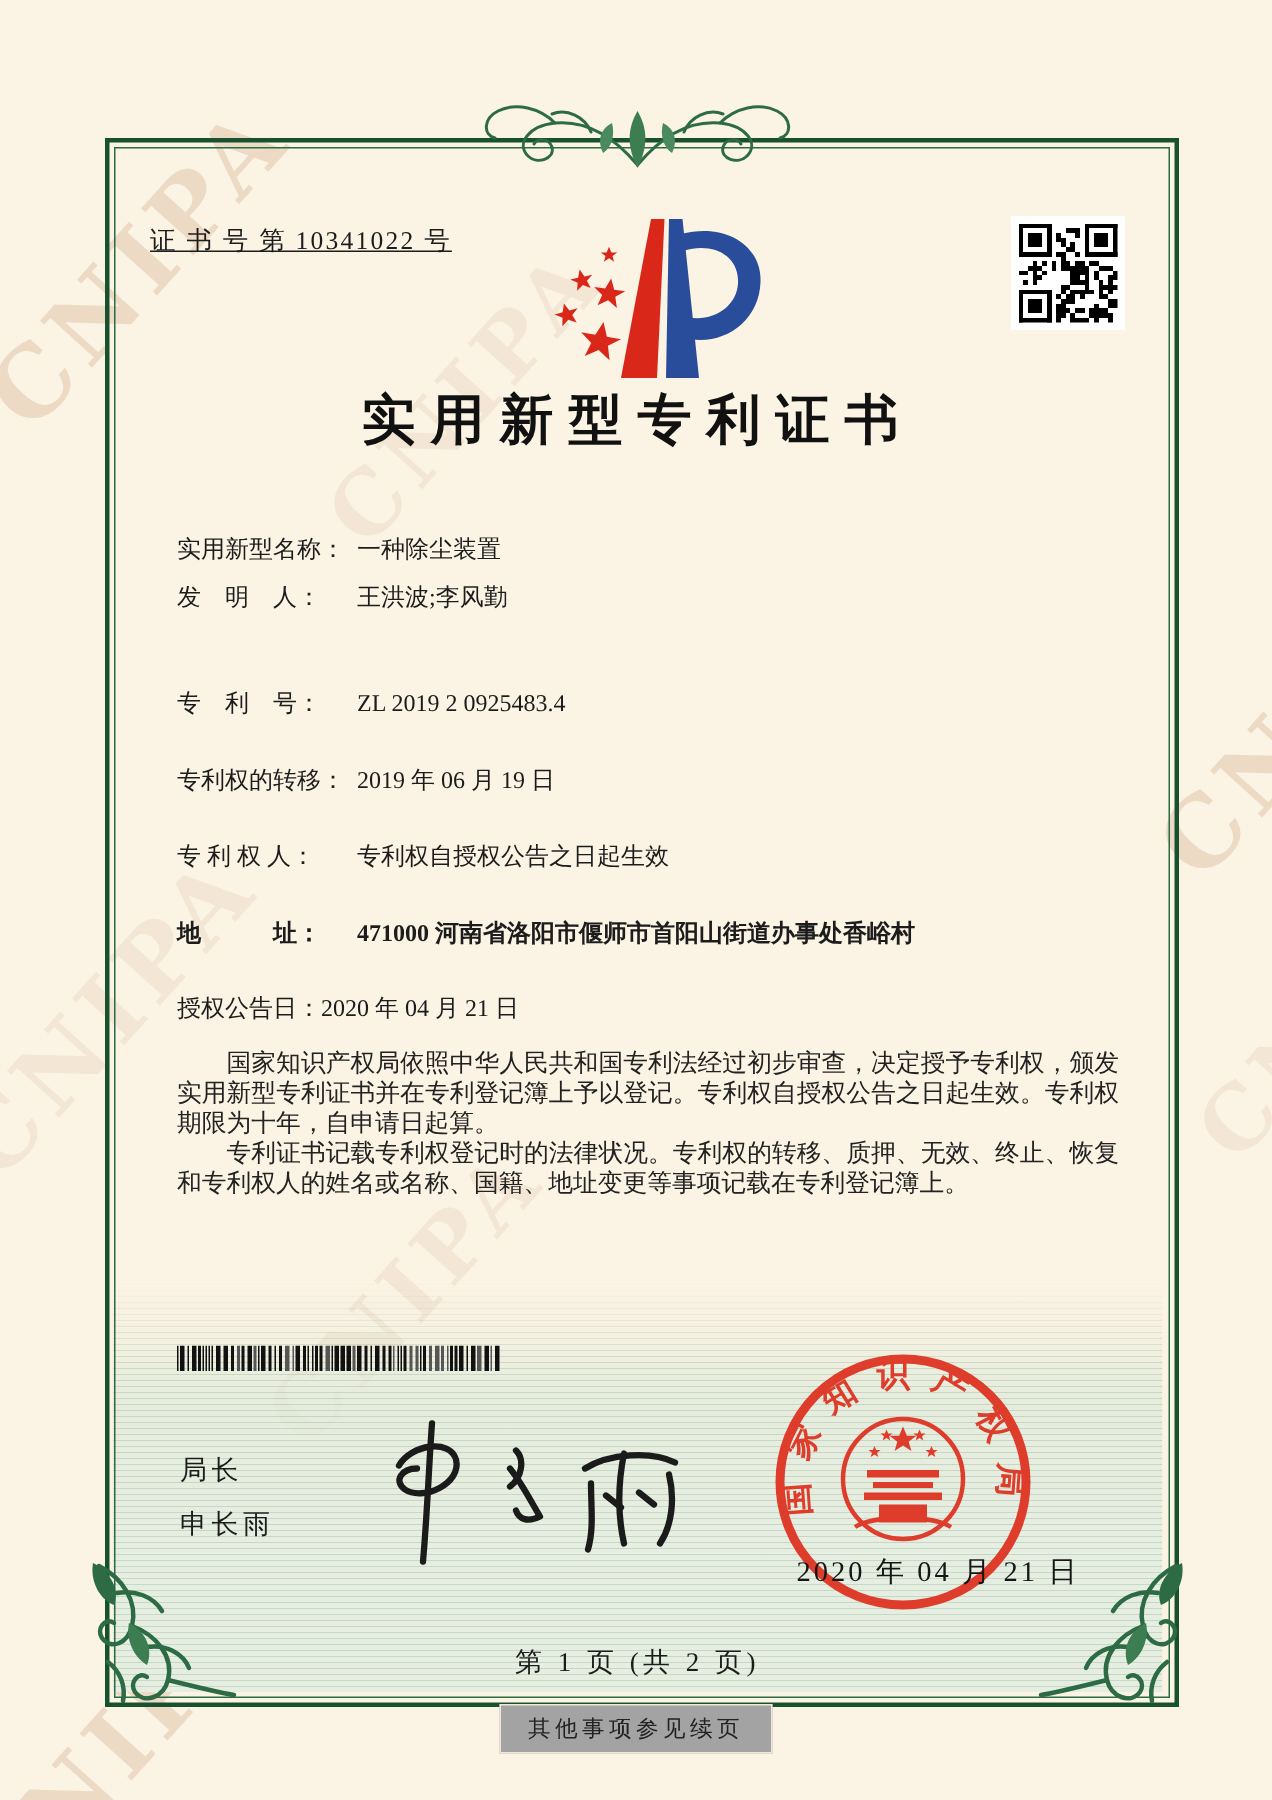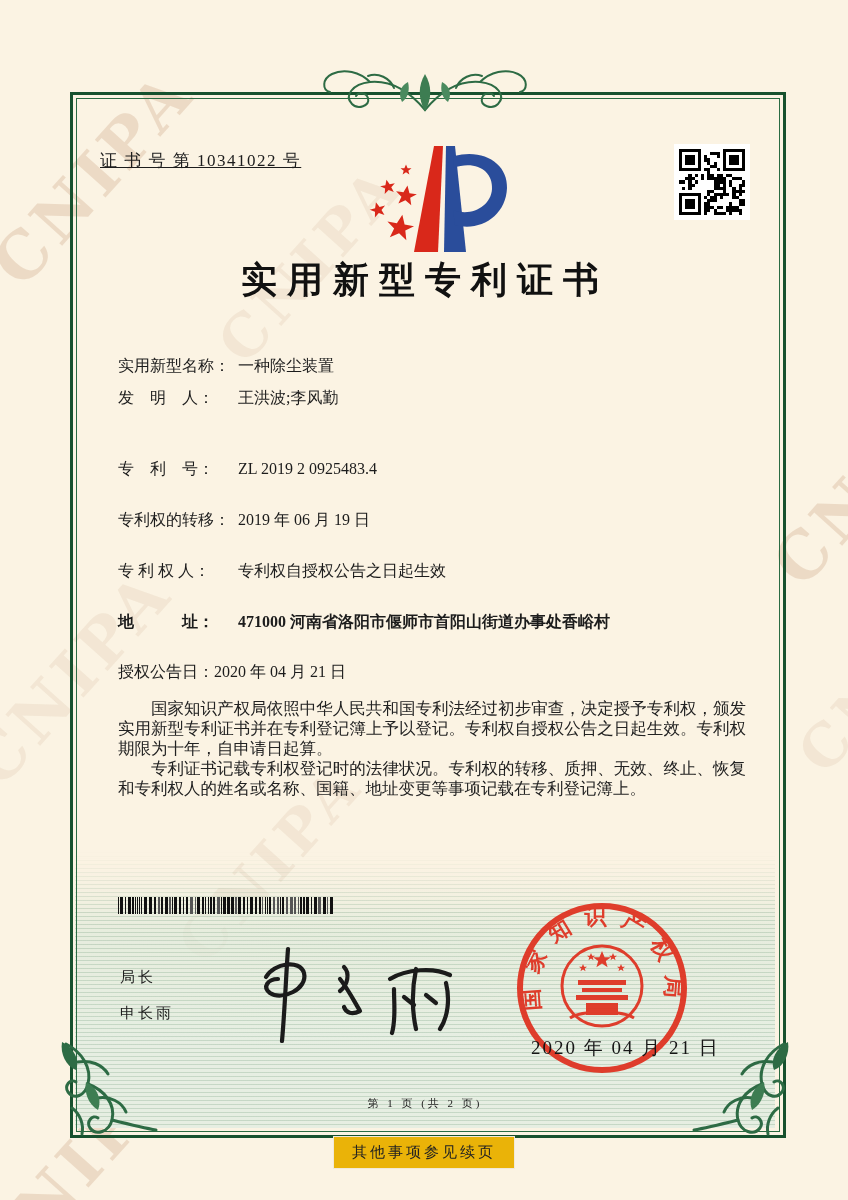--- a/index.html
+++ b/index.html
@@ -45,25 +45,25 @@
   }
   .row{left:118px;font-size:16px;z-index:3;white-space:nowrap;}
   .lbl{display:inline-block;min-width:120px;}
   .val{display:inline-block;}
   .grant2{position:absolute;left:322px;top:0;white-space:nowrap;}
   .bodytext{
     left:118px;top:699px;width:628px;z-index:3;font-size:16.5px;line-height:20px;
     text-align:justify;color:#222;
   }
   .bodytext p{margin:0;text-indent:2em;}
-  .director{left:120px;z-index:3;font-size:15px;letter-spacing:3px;font-family:"Liberation Sans","DejaVu Sans",sans-serif;}
-  .pagenum{left:70px;top:1096px;width:710px;text-align:center;font-size:11px;letter-spacing:3px;z-index:3;}
+  .director{left:120px;z-index:3;font-size:18px;letter-spacing:3px;font-family:"Liberation Sans","DejaVu Sans",sans-serif;}
+  .pagenum{left:70px;top:1096px;width:710px;text-align:center;font-size:18px;letter-spacing:3px;z-index:3;}
   .bottom-note-wrap{left:0;top:1136px;width:848px;display:flex;justify-content:center;z-index:3;}
   .bottom-note{
-    background:#eab308;border:1px solid #f1e9d8;padding:6px 18px;font-size:15px;
+    background:#a3a3a3;border:1px solid #f1e9d8;padding:6px 18px;font-size:15px;
     letter-spacing:3px;color:#222;
   }
   .sealdate{
     left:531px;top:1035px;z-index:5;font-size:19px;letter-spacing:2px;color:#161616;
     white-space:nowrap;
   }
   svg{display:block;}
   .qrbox{left:674px;top:144px;width:76px;height:76px;background:#fff;z-index:3;
     display:flex;align-items:center;justify-content:center;}
 </style>

